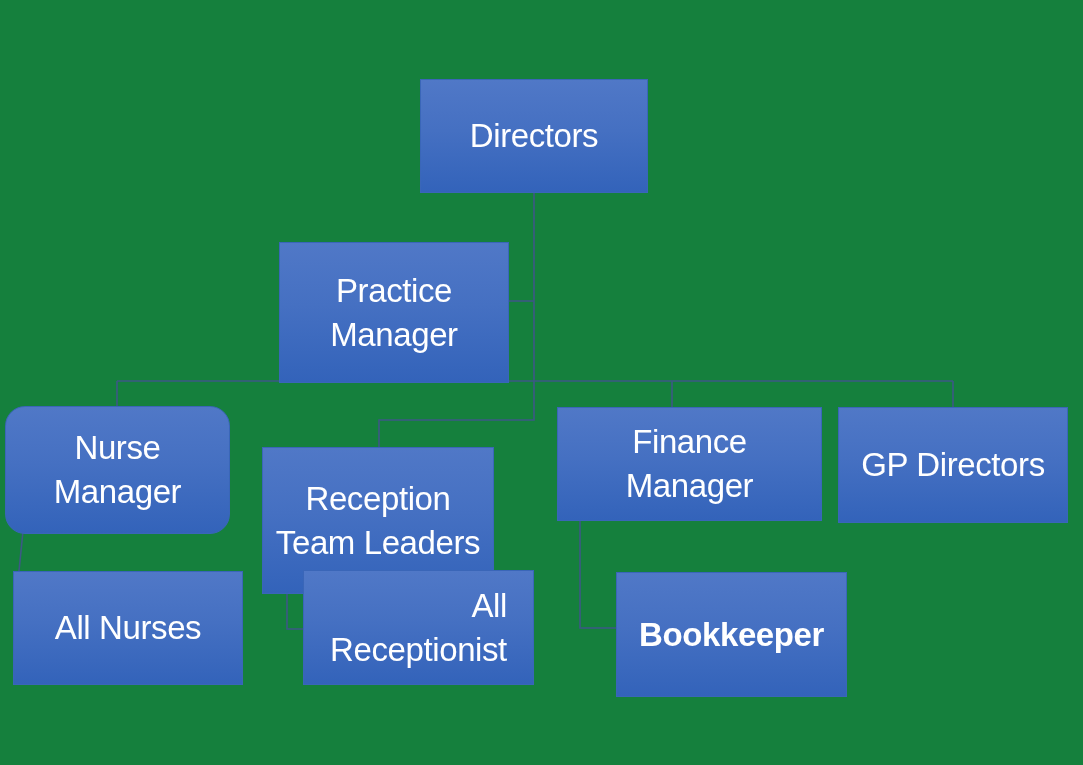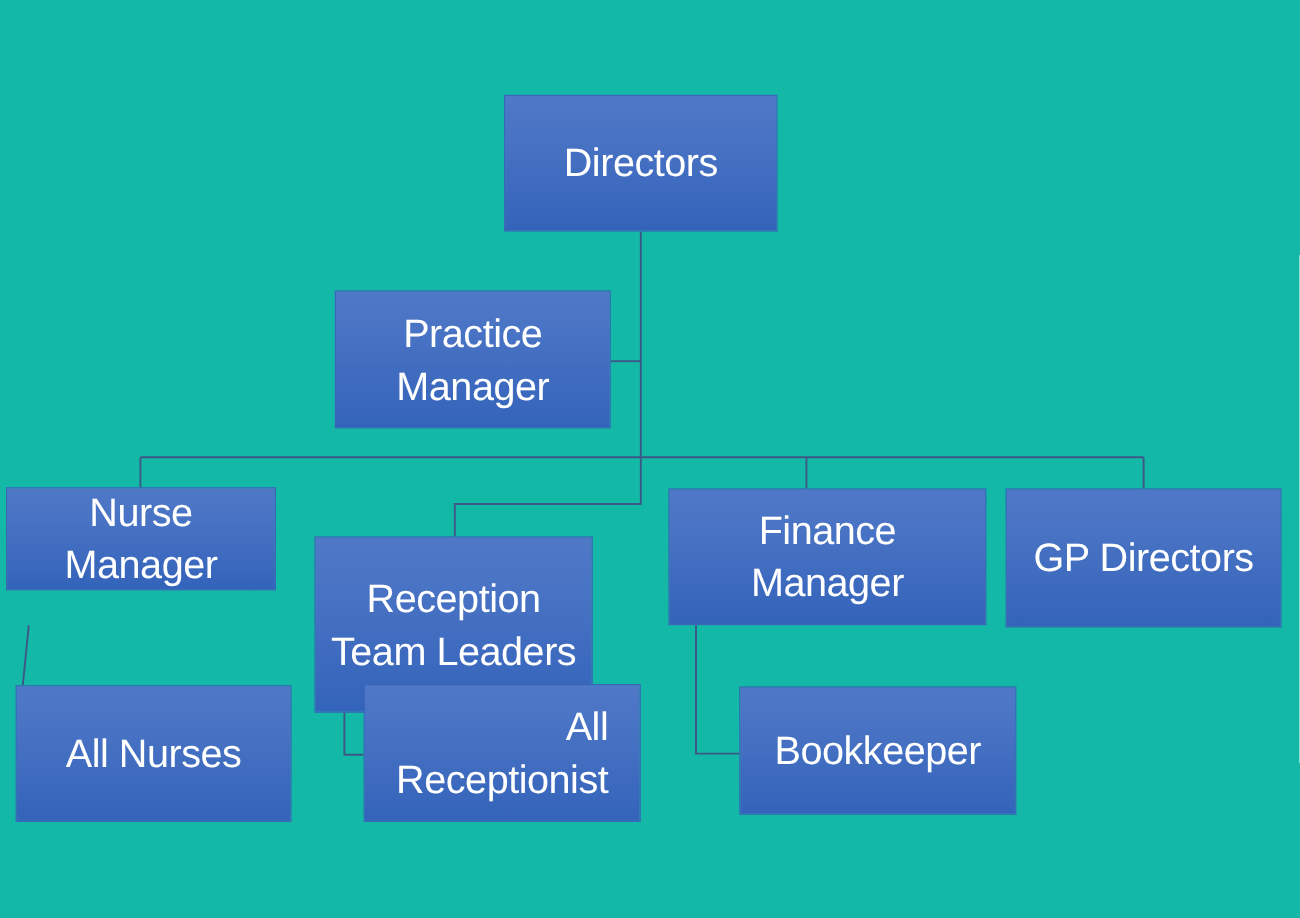--- a/index.html
+++ b/index.html
@@ -4,21 +4,21 @@
 <style>
   html, body {
     margin: 0;
     padding: 0;
     background: #ffffff;
   }
   .stage {
     position: relative;
     width: 1083px;
     height: 765px;
-    background: #14b8a6;
+    background: #15803d;
     overflow: hidden;
     font-family: "Liberation Sans", sans-serif;
   }
   .connectors {
     position: absolute;
     left: 0;
     top: 0;
     width: 1083px;
     height: 765px;
     pointer-events: none;
@@ -57,34 +57,34 @@
     <path d="M117 381 V406"></path>
     <path d="M672 381 V407"></path>
     <path d="M953 381 V407"></path>
     <path d="M24 521 L19 571"></path>
     <path d="M287 562 V629 H303"></path>
     <path d="M580 521 V628 H616"></path>
   </svg>
 
   <div class="node" style="left:420px; top:79px; width:228px; height:114px;">Directors</div>
 
-  <div class="node" style="left:279px; top:242px; width:230px; height:115px;">Practice
+  <div class="node" style="left:279px; top:242px; width:230px; height:141px;">Practice
 Manager</div>
 
-  <div class="node" style="left:5px; top:406px; width:225px; height:86px;">Nurse
+  <div class="node" style="left:5px; top:406px; width:225px; height:128px;border-radius:20px;">Nurse
 Manager</div>
 
   <div class="node" style="left:262px; top:447px; width:232px; height:147px;">Reception
 Team Leaders</div>
 
   <div class="node" style="left:557px; top:407px; width:265px; height:114px;">Finance
 Manager</div>
 
   <div class="node" style="left:838px; top:407px; width:230px; height:116px;">GP Directors</div>
 
   <div class="node" style="left:13px; top:571px; width:230px; height:114px;">All Nurses</div>
 
   <div class="node" style="left:303px; top:570px; width:231px; height:115px;text-align:right;">All
 Receptionist</div>
 
-  <div class="node" style="left:616px; top:572px; width:231px; height:107px;">Bookkeeper</div>
+  <div class="node" style="left:616px; top:572px; width:231px; height:125px;font-weight:bold;">Bookkeeper</div>
 
 </div>
 
 </body></html>

